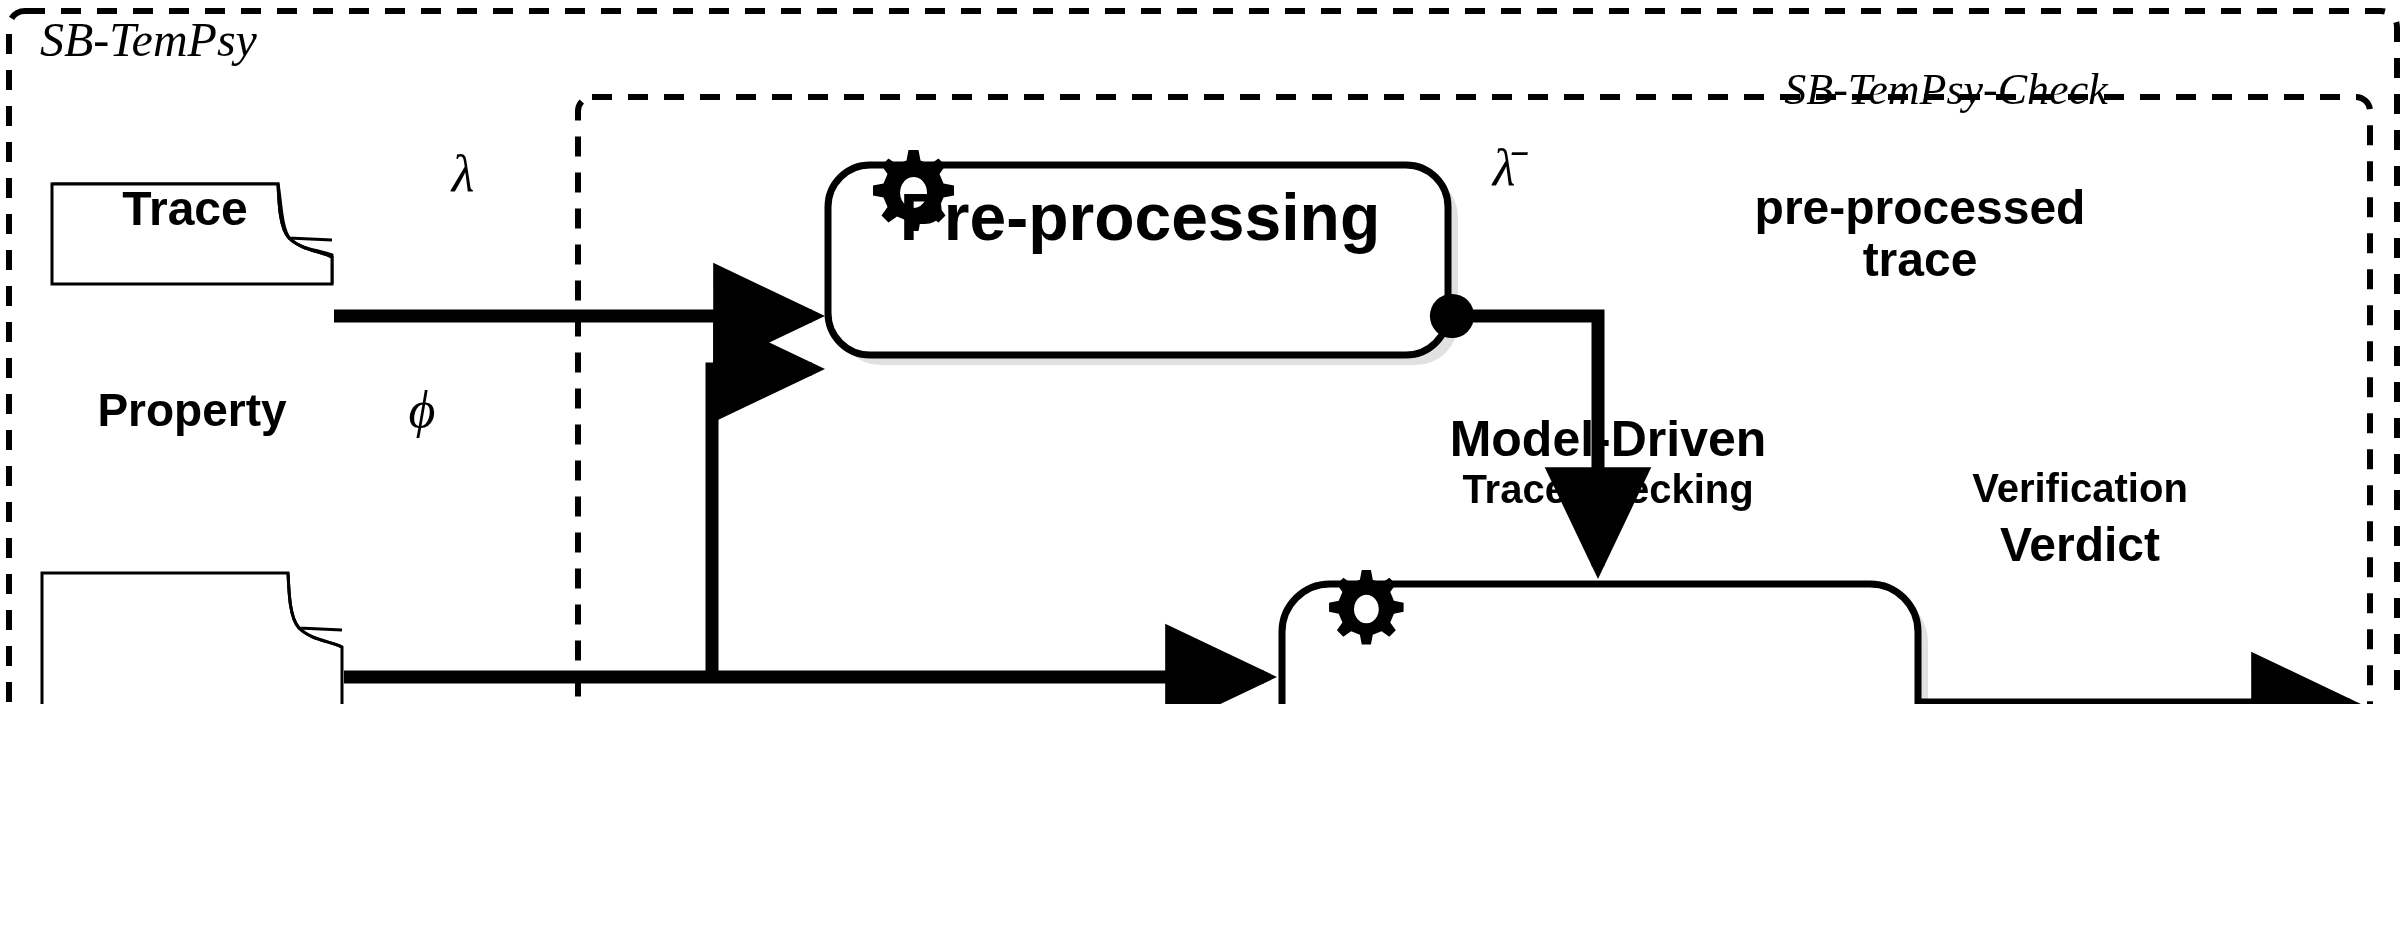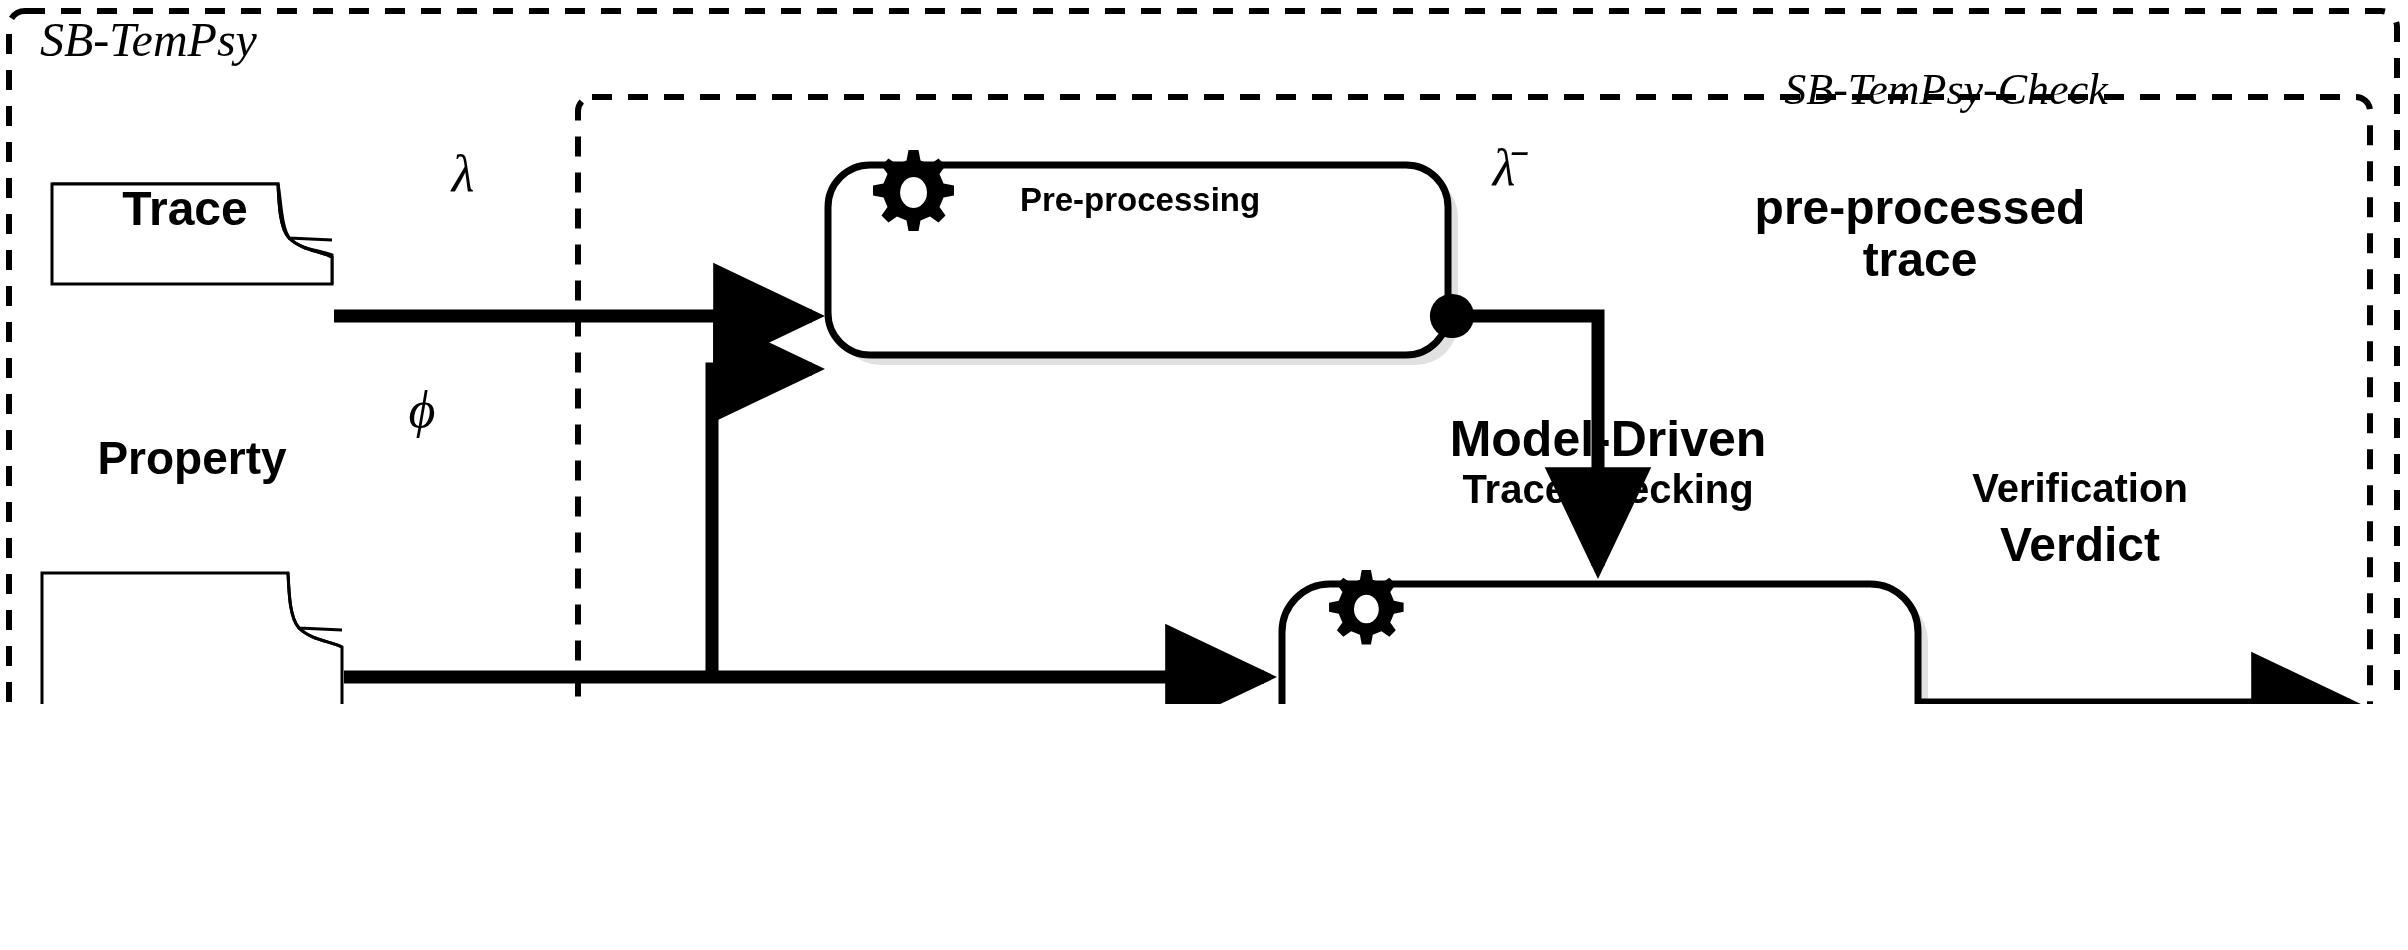--- a/index.html
+++ b/index.html
@@ -169,24 +169,24 @@
 
     <line x1="1918" y1="705" x2="2350" y2="705" stroke="#000000" stroke-width="13" marker-end="url(#arrowHead)"></line>
   </svg>
 
   <div class="txt serif-italic" style="left:40px; top:14px; font-size:48px;">SB-TemPsy</div>
 
   <div class="txt serif-italic center" style="left:1946px; top:66px; font-size:44px;">SB-TemPsy-Check</div>
 
   <div class="txt sans-bold center" style="left:185px; top:183px; font-size:48px;">Trace</div>
 
-  <div class="txt sans-bold center" style="left:192px; top:386px; font-size:46px;margin-top:48px;">Property</div>
-
-
-  <div class="txt sans-bold center" style="left:1140px; top:182px; font-size:33px;">Pre-processing</div>
+  <div class="txt sans-bold center" style="left:192px; top:386px; font-size:46px;">Property</div>
+
+
+  <div class="txt sans-bold center" style="left:1140px; top:182px; font-size:66px;">Pre-processing</div>
 
   <div class="txt sans-bold center" style="left:1608px; top:412px; font-size:50px;">Model-Driven</div>
 
   <div class="txt sans-bold center" style="left:1608px; top:468px; font-size:40px;">Trace-checking</div>
 
   <div class="txt serif-italic center" style="left:463px; top:146px; font-size:52px;">λ</div>
 
   <div class="txt serif-italic center" style="left:422px; top:382px; font-size:52px;">ϕ</div>
 
   <div class="txt serif-italic center" style="left:1504px; top:140px; font-size:52px;">λ̄</div>

